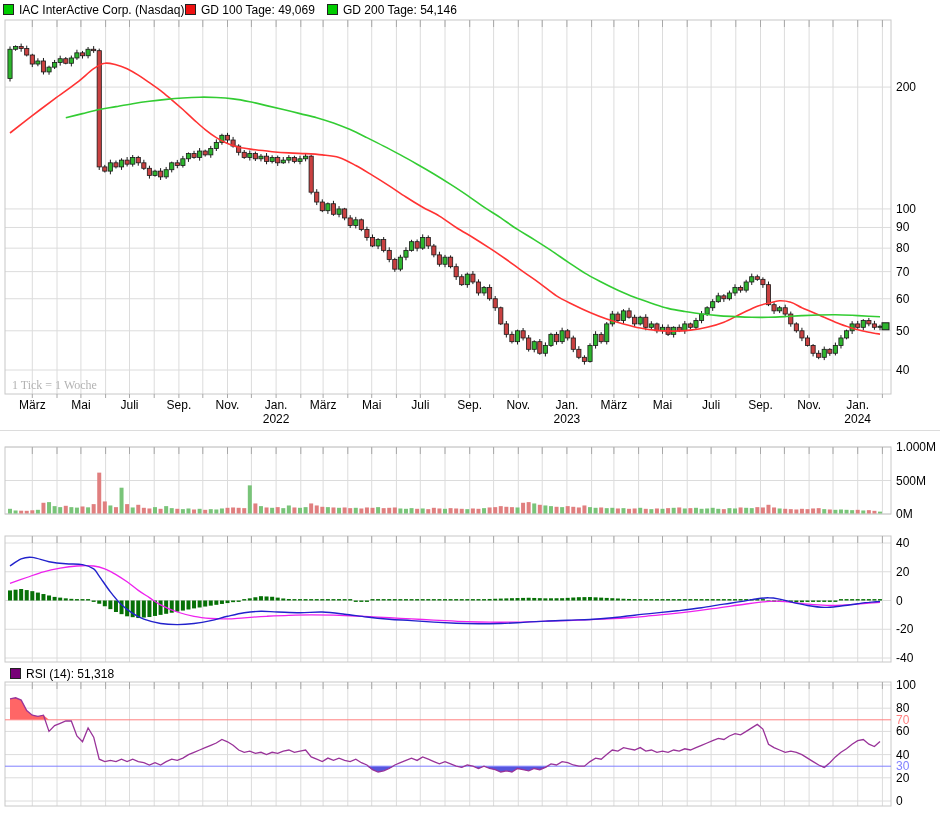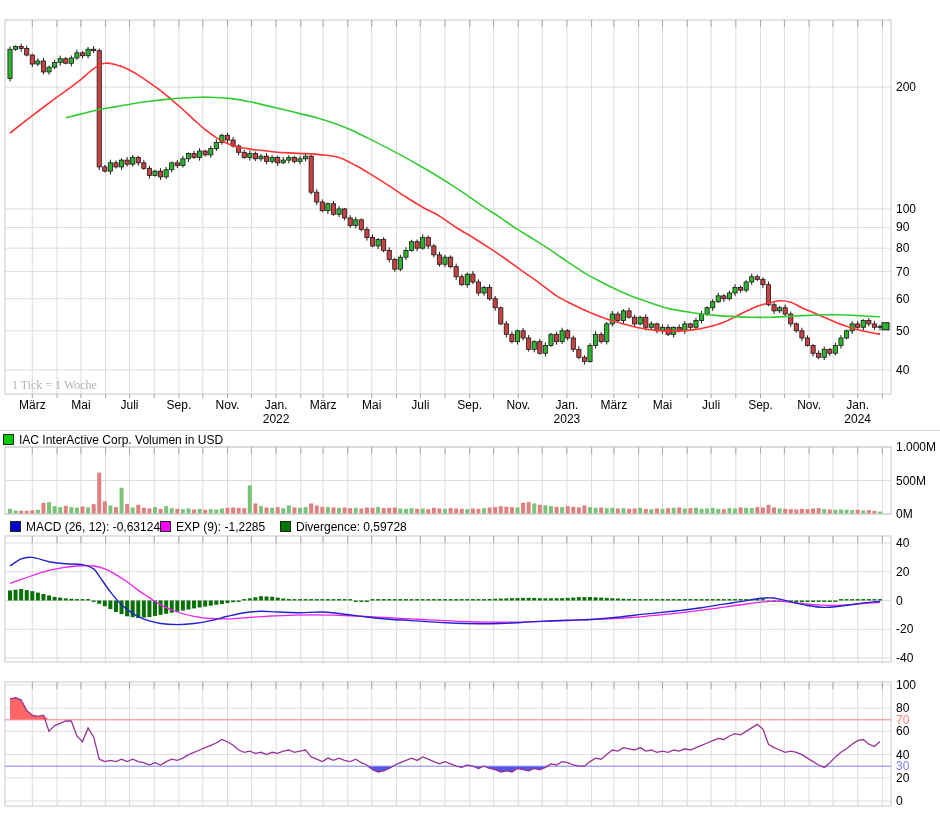--- a/index.html
+++ b/index.html
@@ -10,31 +10,31 @@
   .legend-item{position:absolute;top:0;white-space:nowrap;font-size:12px;color:#000;}
   .swatch{display:inline-block;width:9px;height:9px;border:1px solid #222;
           margin-right:5px;vertical-align:-1px;}
   .tick-note{position:absolute;left:12px;top:378px;font-size:12px;color:#b3b3b3;z-index:2;font-family:Liberation Serif, serif;}
 </style>
 </head>
 <body>
 
 <div class="stage">
 
-
-  <div class="legend-row" style="top:433px">
-    <span class="legend-item" style="left:3px"><i class="swatch" style="background: rgb(0, 204, 0);"></i><span>IAC InterActive Corp. Volumen in USD</span></span>
+  <div class="legend-row" style="top:3px">
+    <span class="legend-item" style="left:3px"><i class="swatch" style="background: rgb(0, 204, 0);"></i><span>IAC InterActive Corp. (Nasdaq)</span></span>
+    <span class="legend-item" style="left:185px"><i class="swatch" style="background: rgb(238, 17, 17);"></i><span>GD 100 Tage: 49,069</span></span>
+    <span class="legend-item" style="left:327px"><i class="swatch" style="background: rgb(0, 204, 0);"></i><span>GD 200 Tage: 54,146</span></span>
   </div>
 
-  <div class="legend-row" style="top:520px">
-    <span class="legend-item" style="left:10px"><i class="swatch" style="background: rgb(0, 0, 204);"></i><span>MACD (26, 12): -0,63124</span></span>
-    <span class="legend-item" style="left:160px"><i class="swatch" style="background: rgb(255, 0, 255);"></i><span>EXP (9): -1,2285</span></span>
-    <span class="legend-item" style="left:280px"><i class="swatch" style="background: rgb(0, 119, 0);"></i><span>Divergence: 0,59728</span></span>
+
+
+  <div class="legend-row" style="top:667px">
+    <span class="legend-item" style="left:10px"><i class="swatch" style="background: rgb(119, 0, 119);"></i><span>RSI (14): 51,318</span></span>
   </div>
-
 
   <div class="tick-note">1 Tick = 1 Woche</div>
 
   <svg id="chart-svg" width="940" height="814">
       <g>
         <line x1="32.308" y1="20" x2="32.308" y2="394" stroke="#dcdcdc" stroke-width="1"></line>
         <line x1="57.006142857142855" y1="20" x2="57.006142857142855" y2="394" stroke="#dcdcdc" stroke-width="1"></line>
         <line x1="80.90757142857143" y1="20" x2="80.90757142857143" y2="394" stroke="#dcdcdc" stroke-width="1"></line>
         <line x1="105.60571428571428" y1="20" x2="105.60571428571428" y2="394" stroke="#dcdcdc" stroke-width="1"></line>
         <line x1="129.50714285714287" y1="20" x2="129.50714285714287" y2="394" stroke="#dcdcdc" stroke-width="1"></line>

